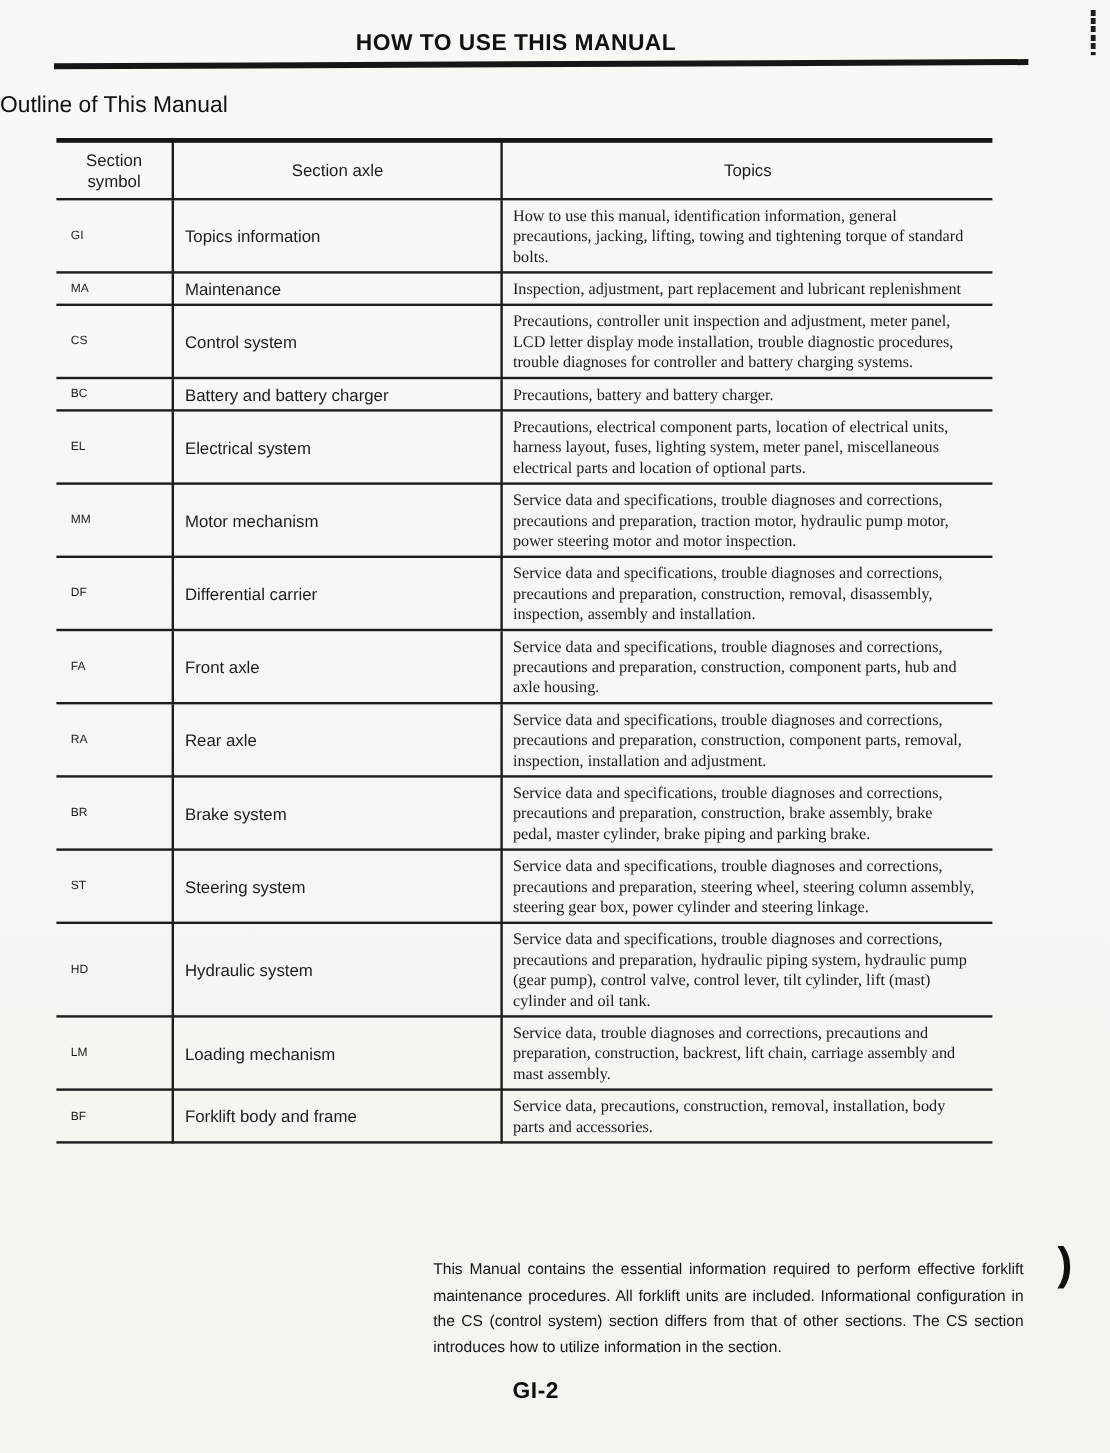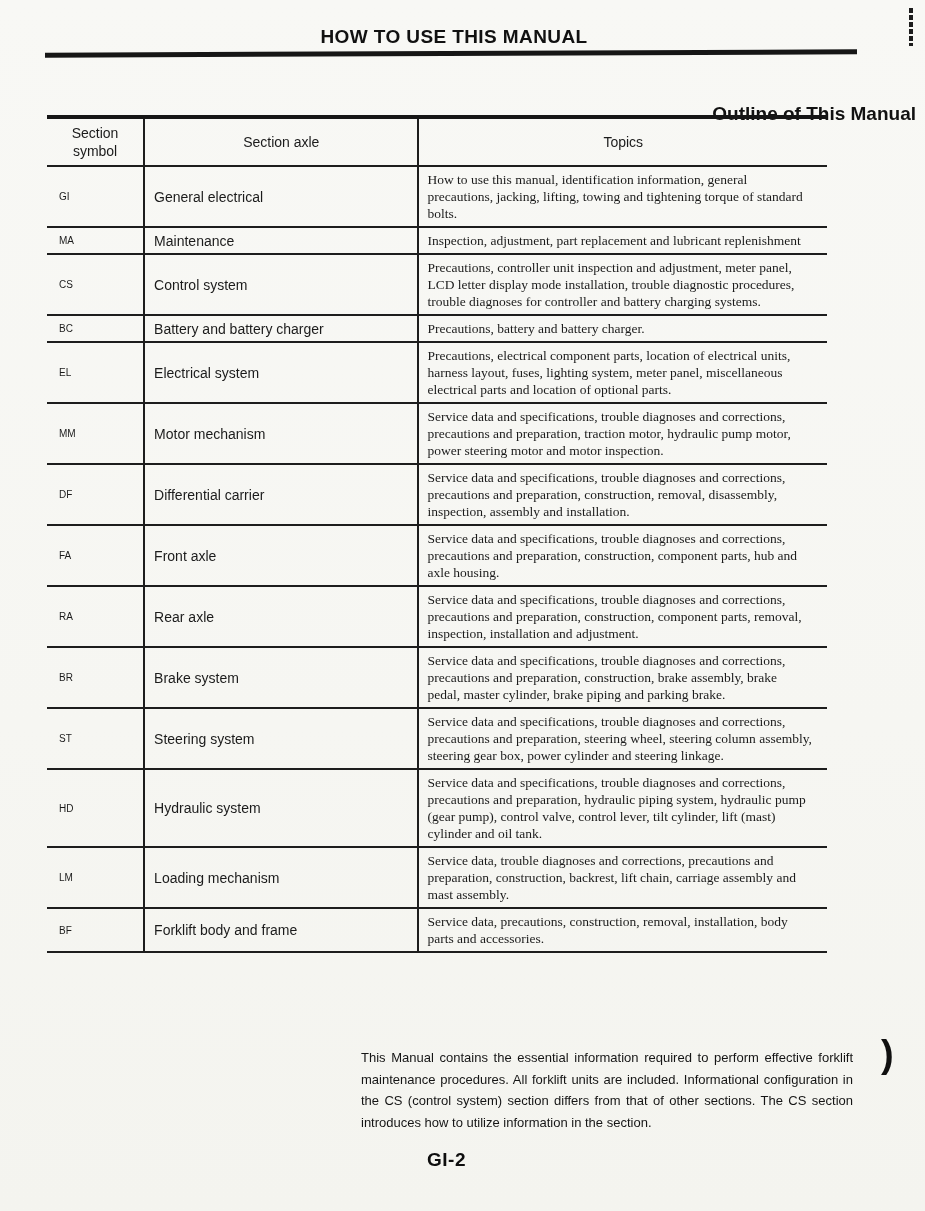--- a/index.html
+++ b/index.html
@@ -15,38 +15,36 @@
   }
 
   .header-title {
     position: absolute;
     top: 26px; left: 0; width: 860px;
     text-align: center;
     font-size: 19px;
     font-weight: bold;
     letter-spacing: 0.4px;
     color: #111;
-    padding-left: 24px;
   }
   .header-rule {
     position: absolute;
     top: 51px; left: 45px;
     width: 812px; height: 5px;
     background: #161616;
     transform: rotate(-0.25deg);
   }
 
   .outline-title {
     position: absolute;
     top: 77px; left: 0; width: 916px;
-    text-align: right;
+    text-align: left;
     font-size: 19px;
-    font-weight: bold;
+    font-weight: normal;
     color: #111;
-    margin-top: 26px;
   }
 
   table.outline-table {
     position: absolute;
     top: 115px; left: 47px;
     width: 780px;
     border-collapse: collapse;
     border-top: 4px solid #161616;
     border-bottom: 2px solid #161616;
   }
@@ -137,21 +135,21 @@
     <thead>
       <tr>
         <th class="col-symbol">Section symbol</th>
         <th class="col-title">Section axle</th>
         <th class="col-topics">Topics</th>
       </tr>
     </thead>
     <tbody>
       <tr>
         <td class="cell-symbol">GI</td>
-        <td class="cell-title">General electrical</td>
+        <td class="cell-title">Topics information</td>
         <td class="cell-topics">How to use this manual, identification information, general precautions, jacking, lifting, towing and tightening torque of standard bolts.</td>
       </tr>
       <tr>
         <td class="cell-symbol">MA</td>
         <td class="cell-title">Maintenance</td>
         <td class="cell-topics">Inspection, adjustment, part replacement and lubricant replenishment</td>
       </tr>
       <tr>
         <td class="cell-symbol">CS</td>
         <td class="cell-title">Control system</td>

